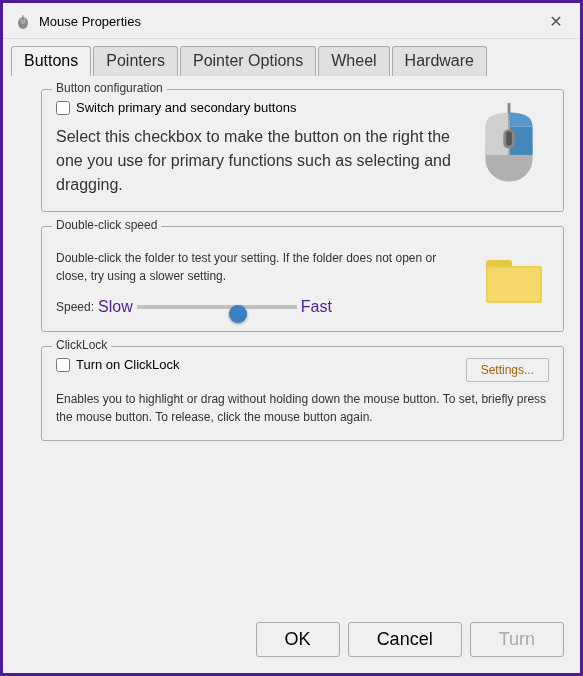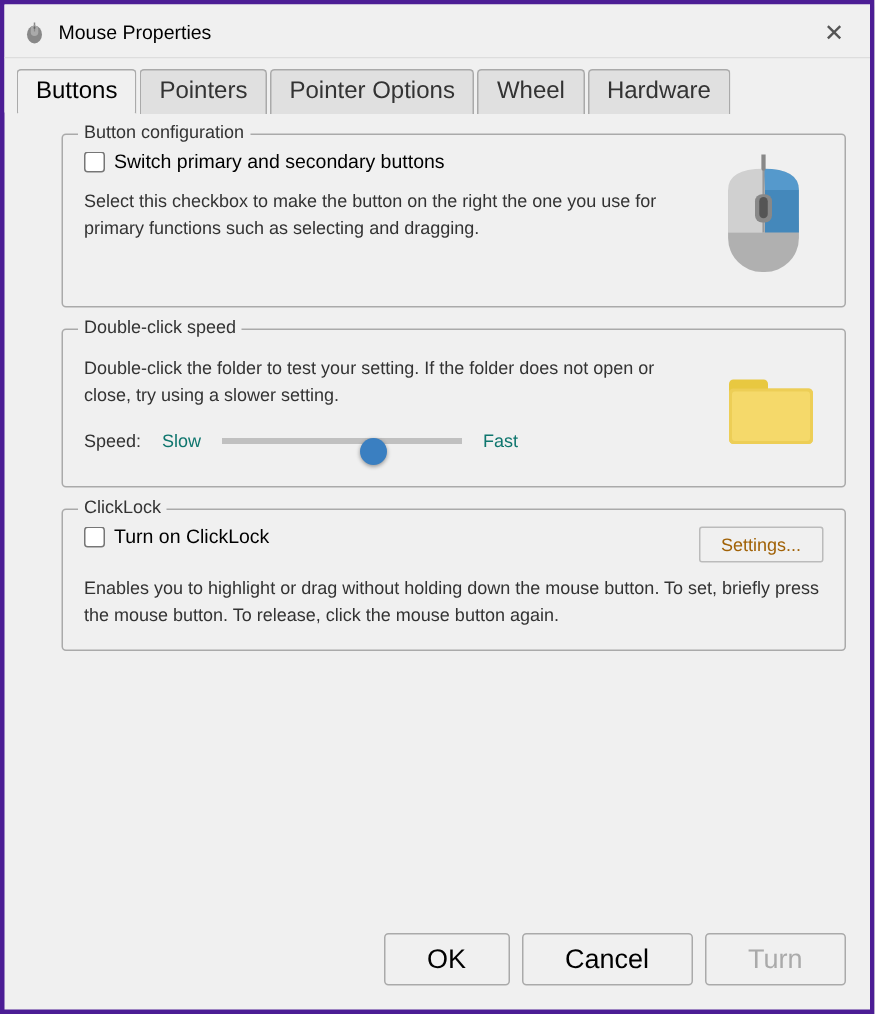--- a/index.html
+++ b/index.html
@@ -125,55 +125,55 @@
       gap: 6px;
       margin-bottom: 10px;
     }
     .checkbox-row input[type=checkbox] {
       width: 14px;
       height: 14px;
       margin: 0;
       cursor: pointer;
     }
     .config-desc {
-      font-size: 12px;
+      font-size: 16px;
       color: #333;
       line-height: 1.5;
     }
     .mouse-img {
       width: 80px;
       height: 90px;
       display: flex;
       align-items: center;
       justify-content: center;
       flex-shrink: 0;
     }
 
     
     .mouse-svg { width: 70px; height: 85px; }
 
     .dbl-click-inner {
       display: flex;
       gap: 10px;
-      align-items: center;
+      align-items: flex-end;
     }
     .dbl-click-text { flex: 1; }
     .dbl-click-desc {
       font-size: 12px;
       color: #333;
       line-height: 1.5;
       margin-bottom: 12px;
     }
     .speed-row {
       display: flex;
       align-items: center;
-      gap: 14px;
+      gap: 4px;
     }
     .speed-label { font-size: 12px; color: #333; font-weight: 500; }
-    .speed-slow, .speed-fast { font-size: 12px; color: #0f766e; }
+    .speed-slow, .speed-fast { font-size: 16px; color: #4c1d95; }
     .slider-wrap {
       position: relative;
       width: 160px;
       height: 20px;
       display: flex;
       align-items: center;
     }
     input[type=range] {
       width: 100%;
       height: 4px;

